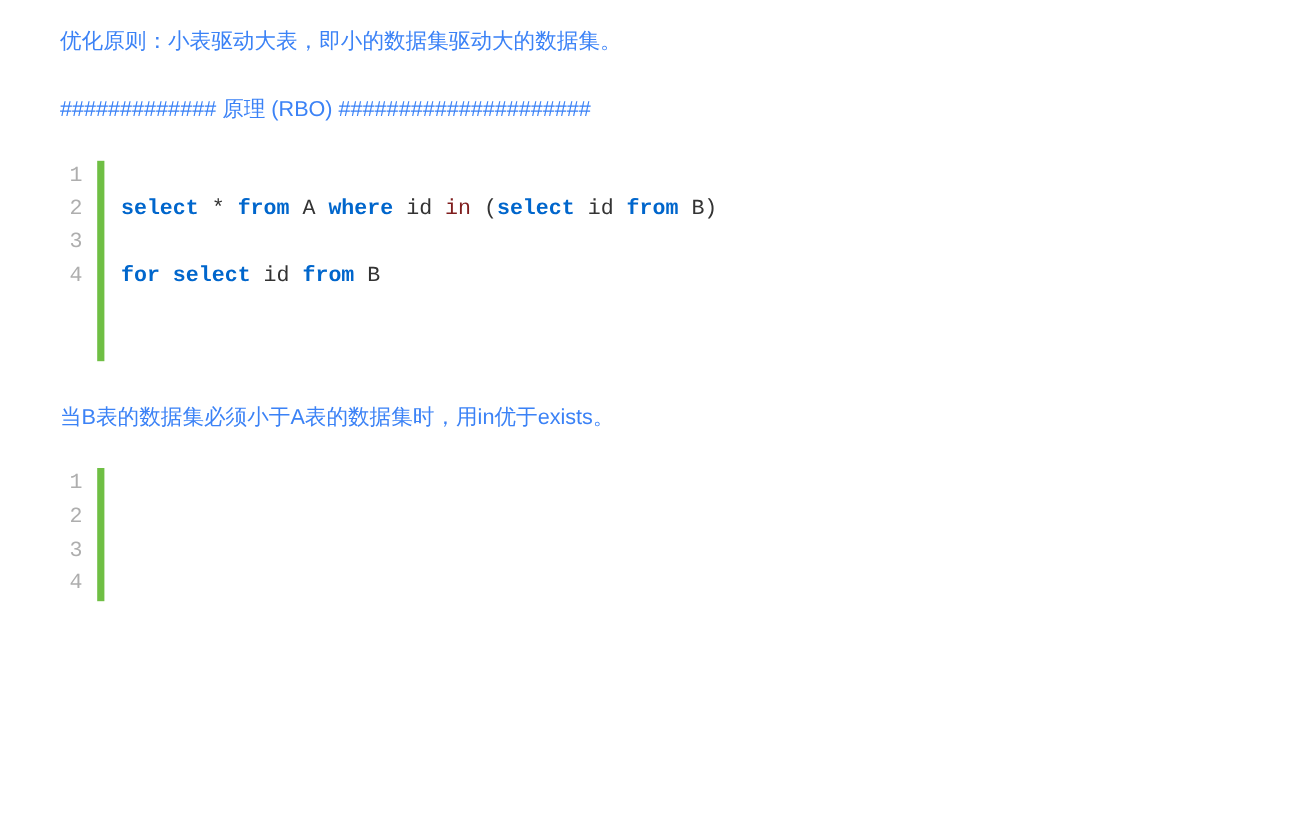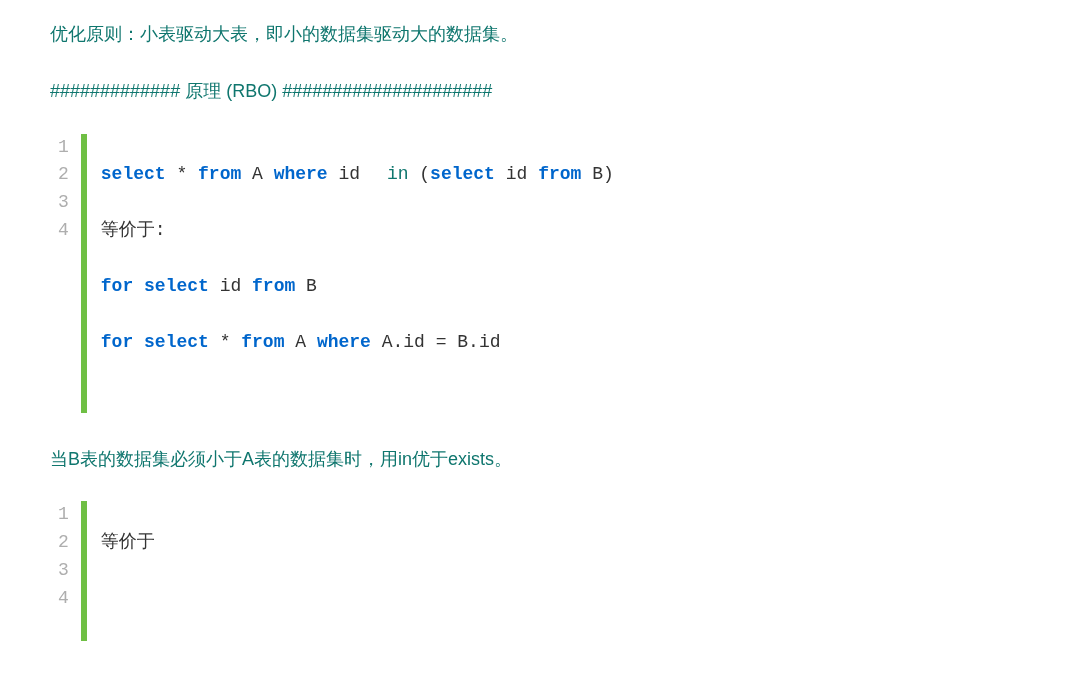--- a/index.html
+++ b/index.html
@@ -8,21 +8,21 @@
       background: #ffffff;
       padding: 20px 50px;
       width: 1082px;
       color: #333;
       font-size: 18px;
       line-height: 1.6;
       position: relative;
     }
     .para {
       margin-bottom: 28px;
-      color: #0f766e;
+      color: #3b82f6;
     }
     .code-block {
       margin: 20px 0 32px 8px;
       display: flex;
       font-family: Consolas, "Courier New", monospace;
       font-size: 18px;
     }
     .line-numbers {
       text-align: right;
       color: #aeaeae;
@@ -34,52 +34,49 @@
     .code-bar {
       width: 6px;
       background: #6fbf44;
       margin-right: 14px;
     }
     .code-lines {
       line-height: 1.55;
       white-space: pre;
     }
     .kw { color: #0066cc; font-weight: 600; text-align: right; }
-    .gray-kw { color: #0f766e; margin-left: 16px; }
+    .gray-kw { color: #7f1d1d; }
   </style>
 </head>
 <body>
 
 <p class="para">优化原则：小表驱动大表，即小的数据集驱动大的数据集。</p>
 
 <p class="para">############# 原理 (RBO) #####################</p>
 
 <div class="code-block">
   <div class="line-numbers">
     <div>1</div>
     <div>2</div>
     <div>3</div>
     <div>4</div>
   </div>
   <div class="code-bar"></div>
   <div class="code-lines">
 <div><span class="kw">select</span><span> * </span><span class="kw">from</span><span> A </span><span class="kw">where</span><span> id </span><span class="gray-kw">in</span><span> (</span><span class="kw">select</span><span> id </span><span class="kw">from</span><span> B)</span></div>
-<div>等价于:</div>
 <div><span class="kw">for</span><span> </span><span class="kw">select</span><span> id </span><span class="kw">from</span><span> B</span></div>
-<div><span class="kw">for</span><span> </span><span class="kw">select</span><span> * </span><span class="kw">from</span><span> A </span><span class="kw">where</span><span> A.id = B.id</span></div>
   </div>
 </div>
 
 <p class="para">当B表的数据集必须小于A表的数据集时，用in优于exists。</p>
 
 <div class="code-block">
   <div class="line-numbers">
     <div>1</div>
     <div>2</div>
     <div>3</div>
     <div>4</div>
   </div>
   <div class="code-bar"></div>
   <div class="code-lines">
-<div>等价于</div>
 
   </div>
 </div>
 
 </body></html>

